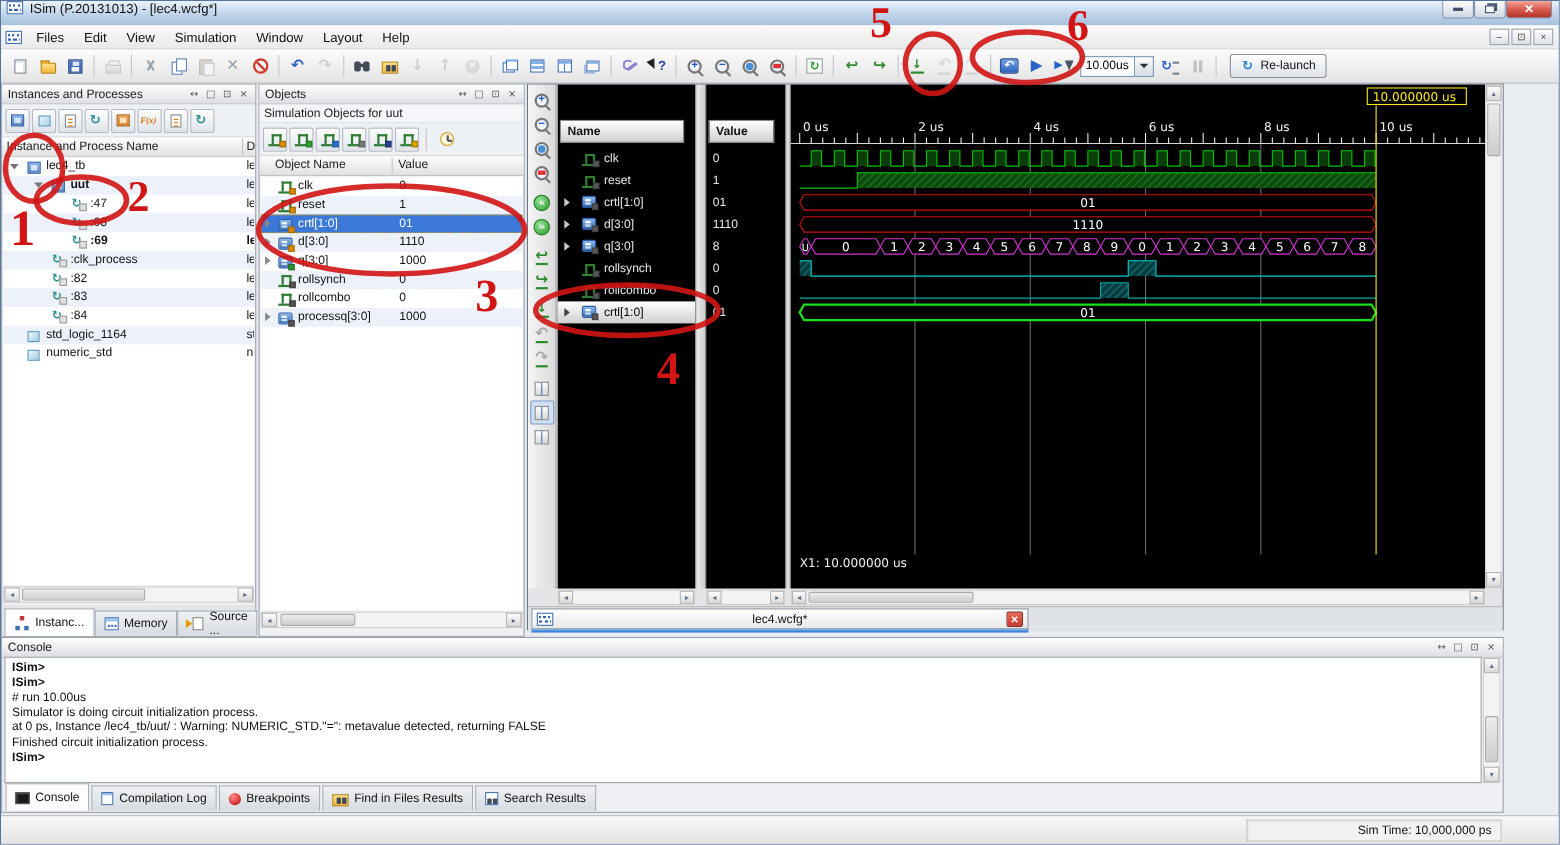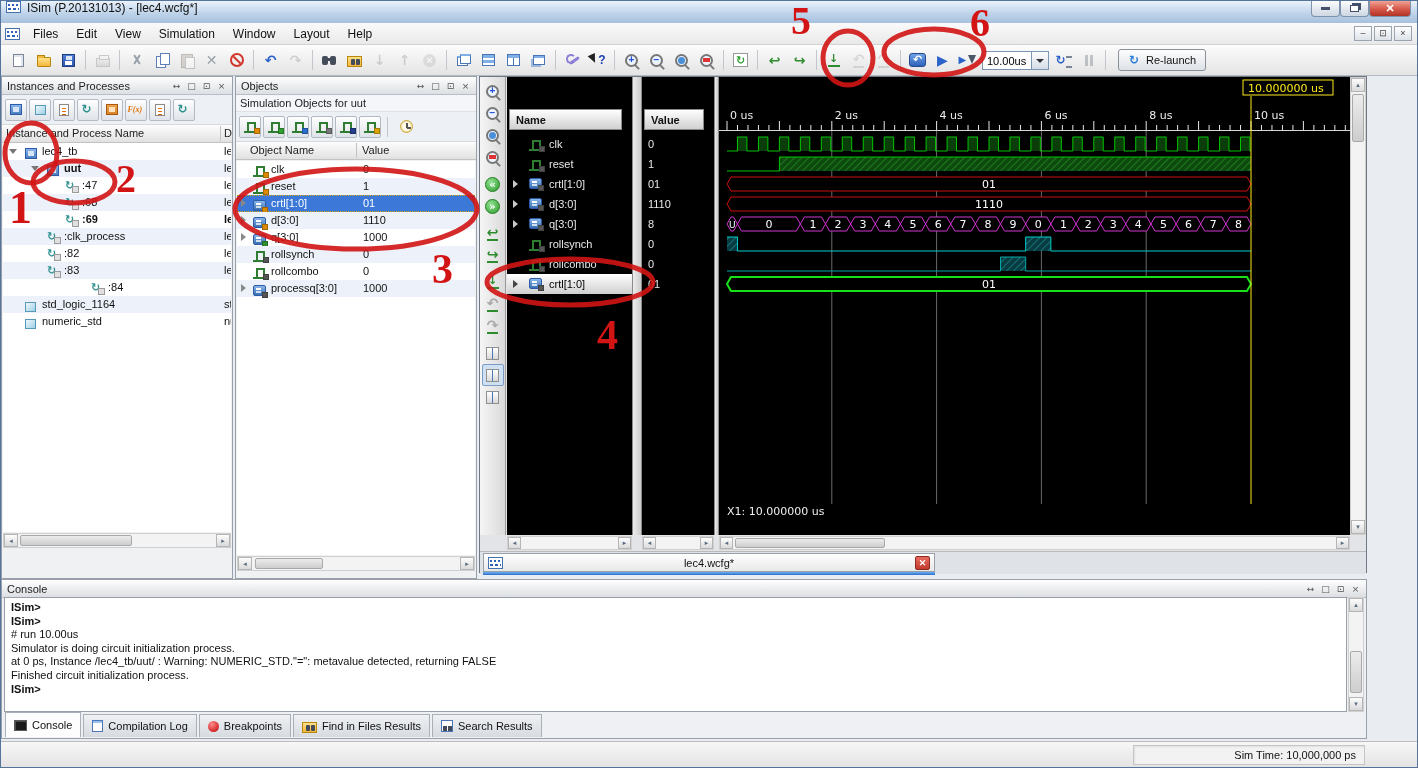--- a/index.html
+++ b/index.html
@@ -17,21 +17,21 @@
 .menu-item{padding:3px 9px;font-size:12px;color:#111}
 #mdibtns{position:absolute;right:5px;top:3px;display:flex;gap:2px}
 .mdib{width:18px;height:15px;border:1px solid #9aa4b0;background:linear-gradient(#fff,#dde2e8);font-size:9px;text-align:center;line-height:13px;color:#444}
 #toolbar{position:absolute;left:0;top:44px;right:0;height:31px;background:linear-gradient(#fcfcfc,#e4e4e4);border-bottom:1px solid #b4bac2;display:flex;align-items:center;padding-left:5px}
 .tbtn{height:24px;min-width:23px;display:flex;align-items:center;justify-content:center;margin:0 1px}
 .tsep{width:1px;height:20px;background:#c3c7cd;margin:0 4px;flex:none}
 .g{font-family:"DejaVu Sans",sans-serif;font-size:14px;font-weight:bold;line-height:1}
 .dis{opacity:.4;filter:grayscale(.8)}
 .barred{border-bottom:2px solid #b0b0b0}
 .barred-g{border-bottom:2px solid #2e8b2e}
-#timecombo{display:flex;align-items:flex-end;height:20px;margin:0 2px}
+#timecombo{display:flex;align-items:center;height:20px;margin:0 2px}
 #timeval{width:50px;height:19px;border:1px solid #7a96b5;background:#fff;font-size:11px;padding:0 4px;display:flex;align-items:center}
 #timedrop{width:17px;height:19px;border:1px solid #7a96b5;border-left:none;background:linear-gradient(#fdfdfd,#d3dce7);display:flex;align-items:center;justify-content:center}
 .dropcaret{width:0;height:0;border-left:4px solid transparent;border-right:4px solid transparent;border-top:4px solid #333}
 #relaunch{height:22px;border:1px solid #8a8f98;border-radius:3px;background:linear-gradient(#fdfdfd,#dde2e8);display:flex;align-items:center;gap:4px;padding:0 9px;font-size:11px;margin-left:8px;color:#111}
 
 .panel{position:absolute;background:#f0f1f3;border:1px solid #99a0aa}
 .phead{height:18px;background:linear-gradient(#fefefe,#dcdfe3);border-bottom:1px solid #b9bec6;display:flex;align-items:center;padding:0 5px;font-size:11px;color:#222}
 .phbtns{margin-left:auto;display:flex;gap:4px}
 .phb{font-size:9px;color:#555;width:11px;text-align:center;font-family:"DejaVu Sans",sans-serif}
 .psub{height:17px;font-size:11px;padding:0 4px;background:#f4f6f9;border-bottom:1px solid #dde0e5;display:flex;align-items:center;color:#222}
@@ -444,41 +444,55 @@
         <div class="trow" style="top: 102px;">
           <span class="icnbox" style="left: 44px;"><span class="icn i-proc"></span></span>
           <span class="tlabel" style="left: 61px;">:82</span>
           <span class="vlabel" style="left: 221px;">le</span>
         </div>
         <div class="trow alt" style="top: 119px;">
           <span class="icnbox" style="left: 44px;"><span class="icn i-proc"></span></span>
           <span class="tlabel" style="left: 61px;">:83</span>
           <span class="vlabel" style="left: 221px;">le</span>
         </div>
-        <div class="trow" style="top: 136px; margin-left: 44px;">
+        <div class="trow" style="top: 136px;">
           <span class="icnbox" style="left: 44px;"><span class="icn i-proc"></span></span>
           <span class="tlabel" style="left: 61px;">:84</span>
           <span class="vlabel" style="left: 221px;">le</span>
         </div>
         <div class="trow alt" style="top: 153px;">
           <span class="icnbox" style="left: 22px;"><span class="icn i-pkg"></span></span>
           <span class="tlabel" style="left: 39px;">std_logic_1164</span>
           <span class="vlabel" style="left: 221px;">st</span>
         </div>
         <div class="trow" style="top: 170px;">
           <span class="icnbox" style="left: 22px;"><span class="icn i-pkg"></span></span>
           <span class="tlabel" style="left: 39px;">numeric_std</span>
           <span class="vlabel" style="left: 221px;">nu</span>
         </div>
       </div>
     <div class="sb" id="inst-hsb" style="left:1px;right:1px;bottom:30px;height:15px">
       <div class="sbar" style="left:0;top:0;width:14px;height:13px">◂</div>
       <div class="sbar" style="right:0;top:0;width:14px;height:13px">▸</div>
       <div class="sthumb" style="left:16px;top:1px;width:112px;height:11px"></div>
     </div>
+    <div id="inst-tabs" style="position:absolute;left:0;right:0;bottom:0;height:28px;display:flex;align-items:flex-end;padding-left:2px;background:#e2e5e9">
+        <div class="ltab active">
+          <span class="icn i-hier"></span>
+          <span>Instanc...</span>
+        </div>
+        <div class="ltab">
+          <span class="icn i-mem"></span>
+          <span>Memory</span>
+        </div>
+        <div class="ltab">
+          <span class="icn i-src"></span>
+          <span>Source ...</span>
+        </div>
+      </div>
   </div>
 
   <div class="panel" id="objpanel" style="left:234px;top:75px;width:242px;height:503px">
     <div class="phead">
       <span>Objects</span>
       <span class="phbtns">
         <span class="phb">↔</span>
         <span class="phb">□</span>
         <span class="phb">⊡</span>
         <span class="phb">×</span>

